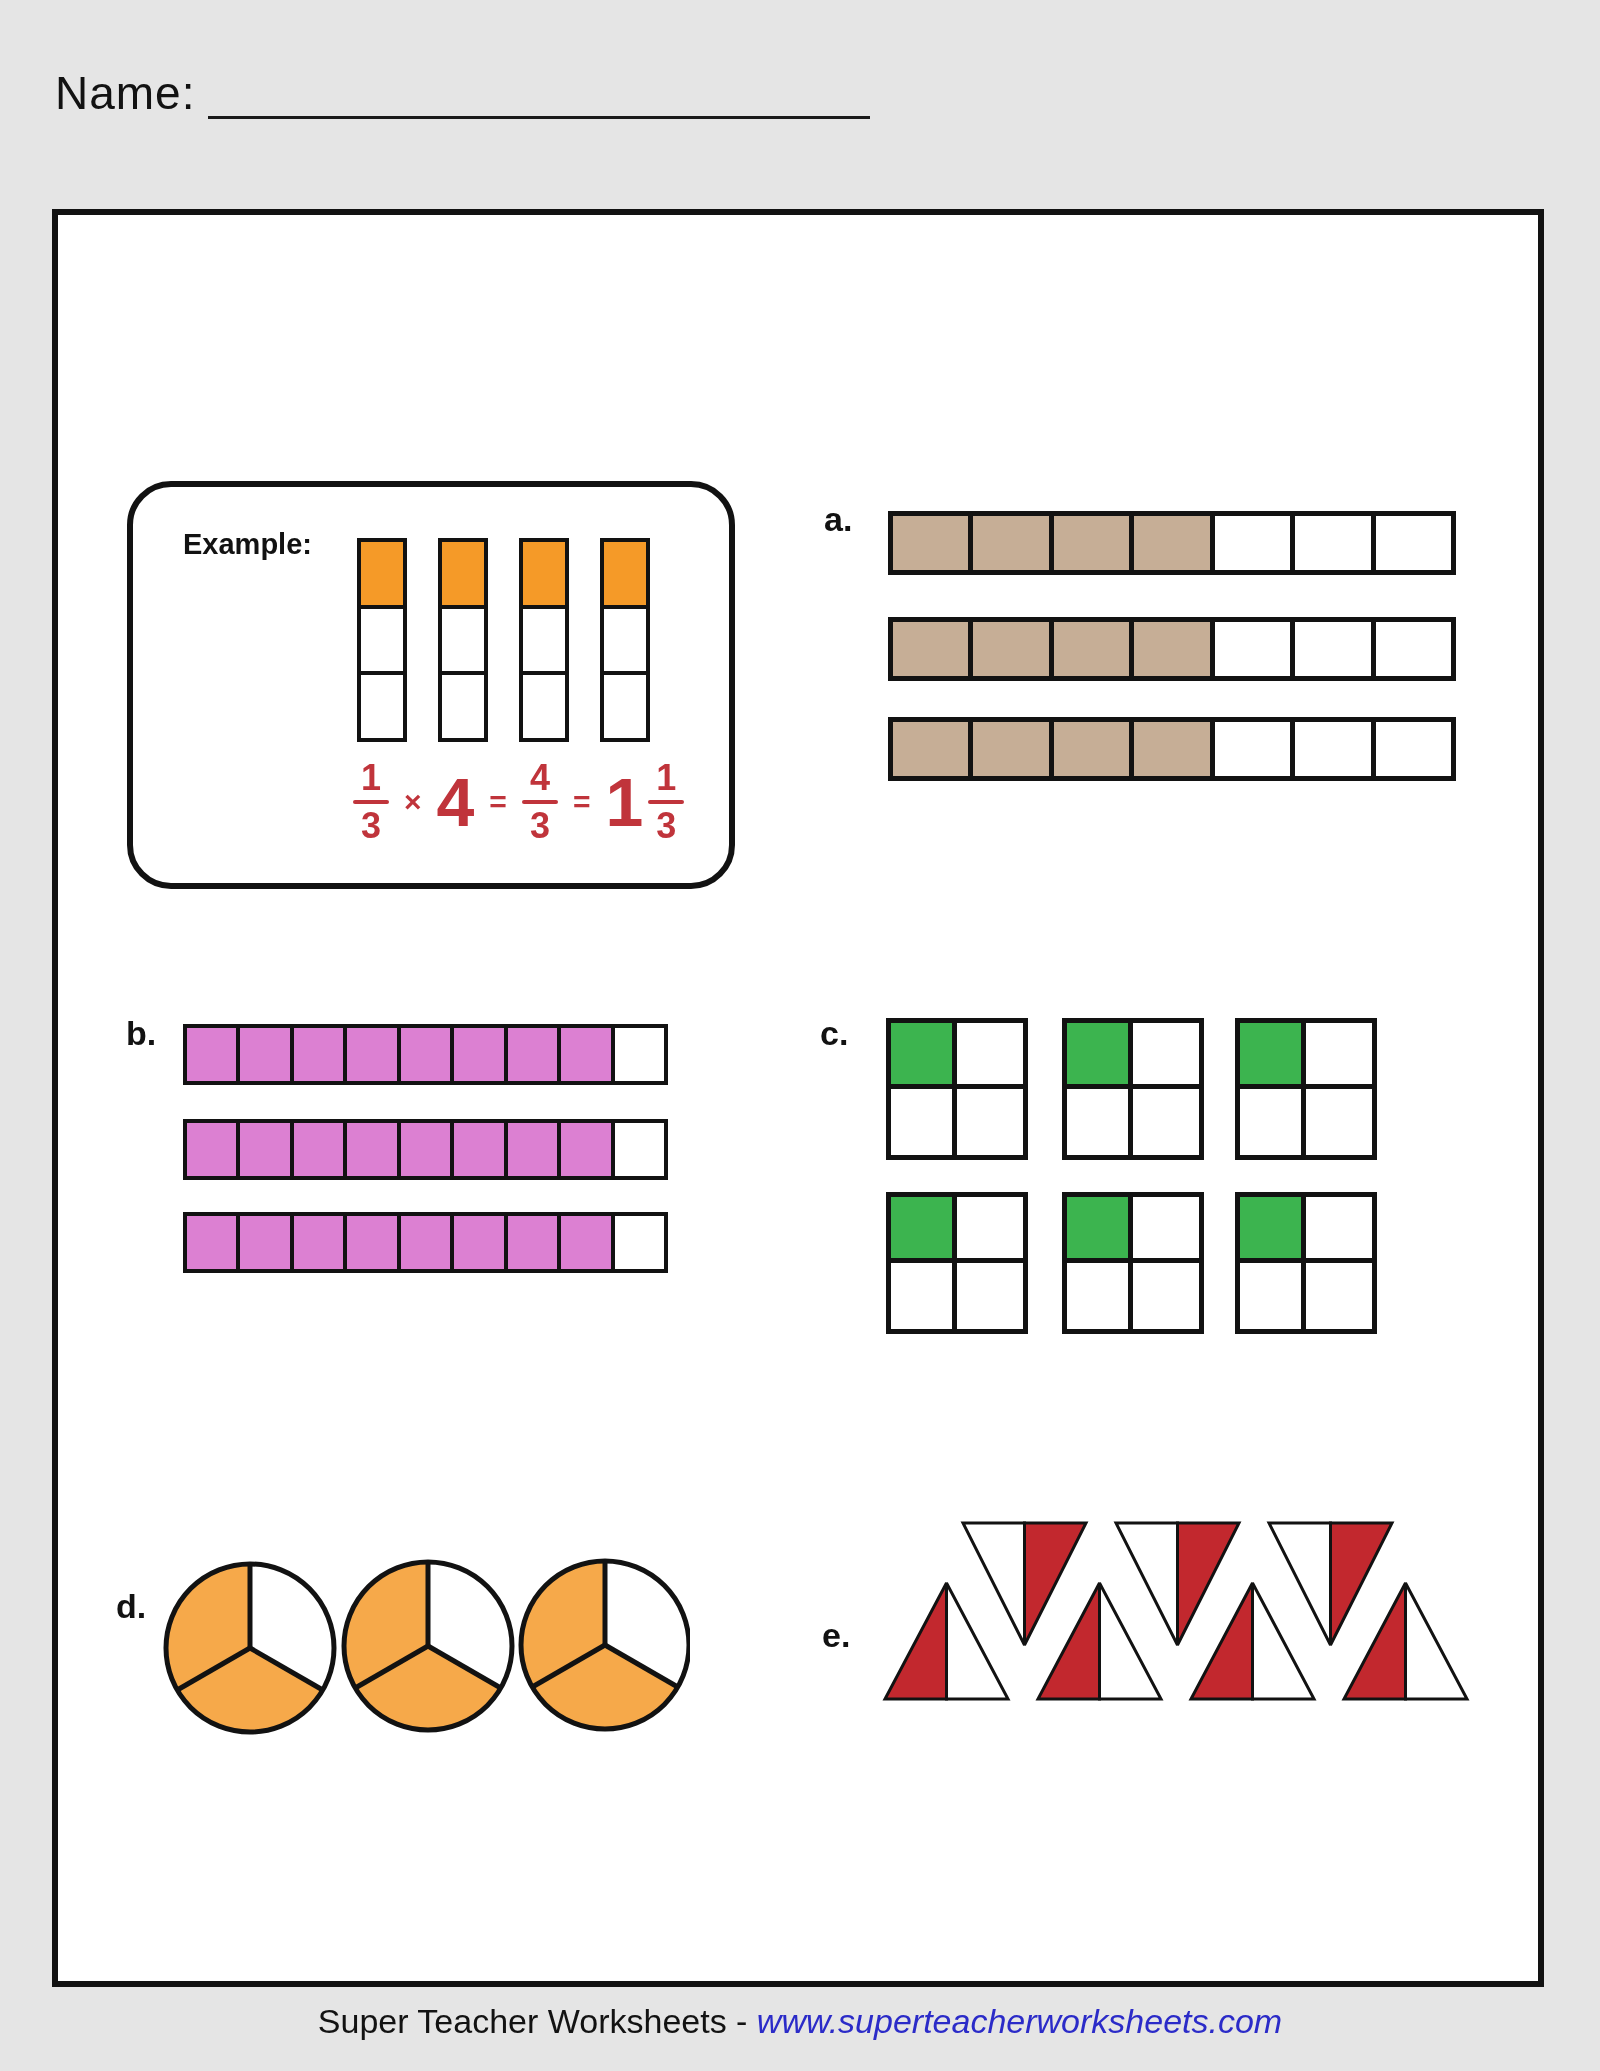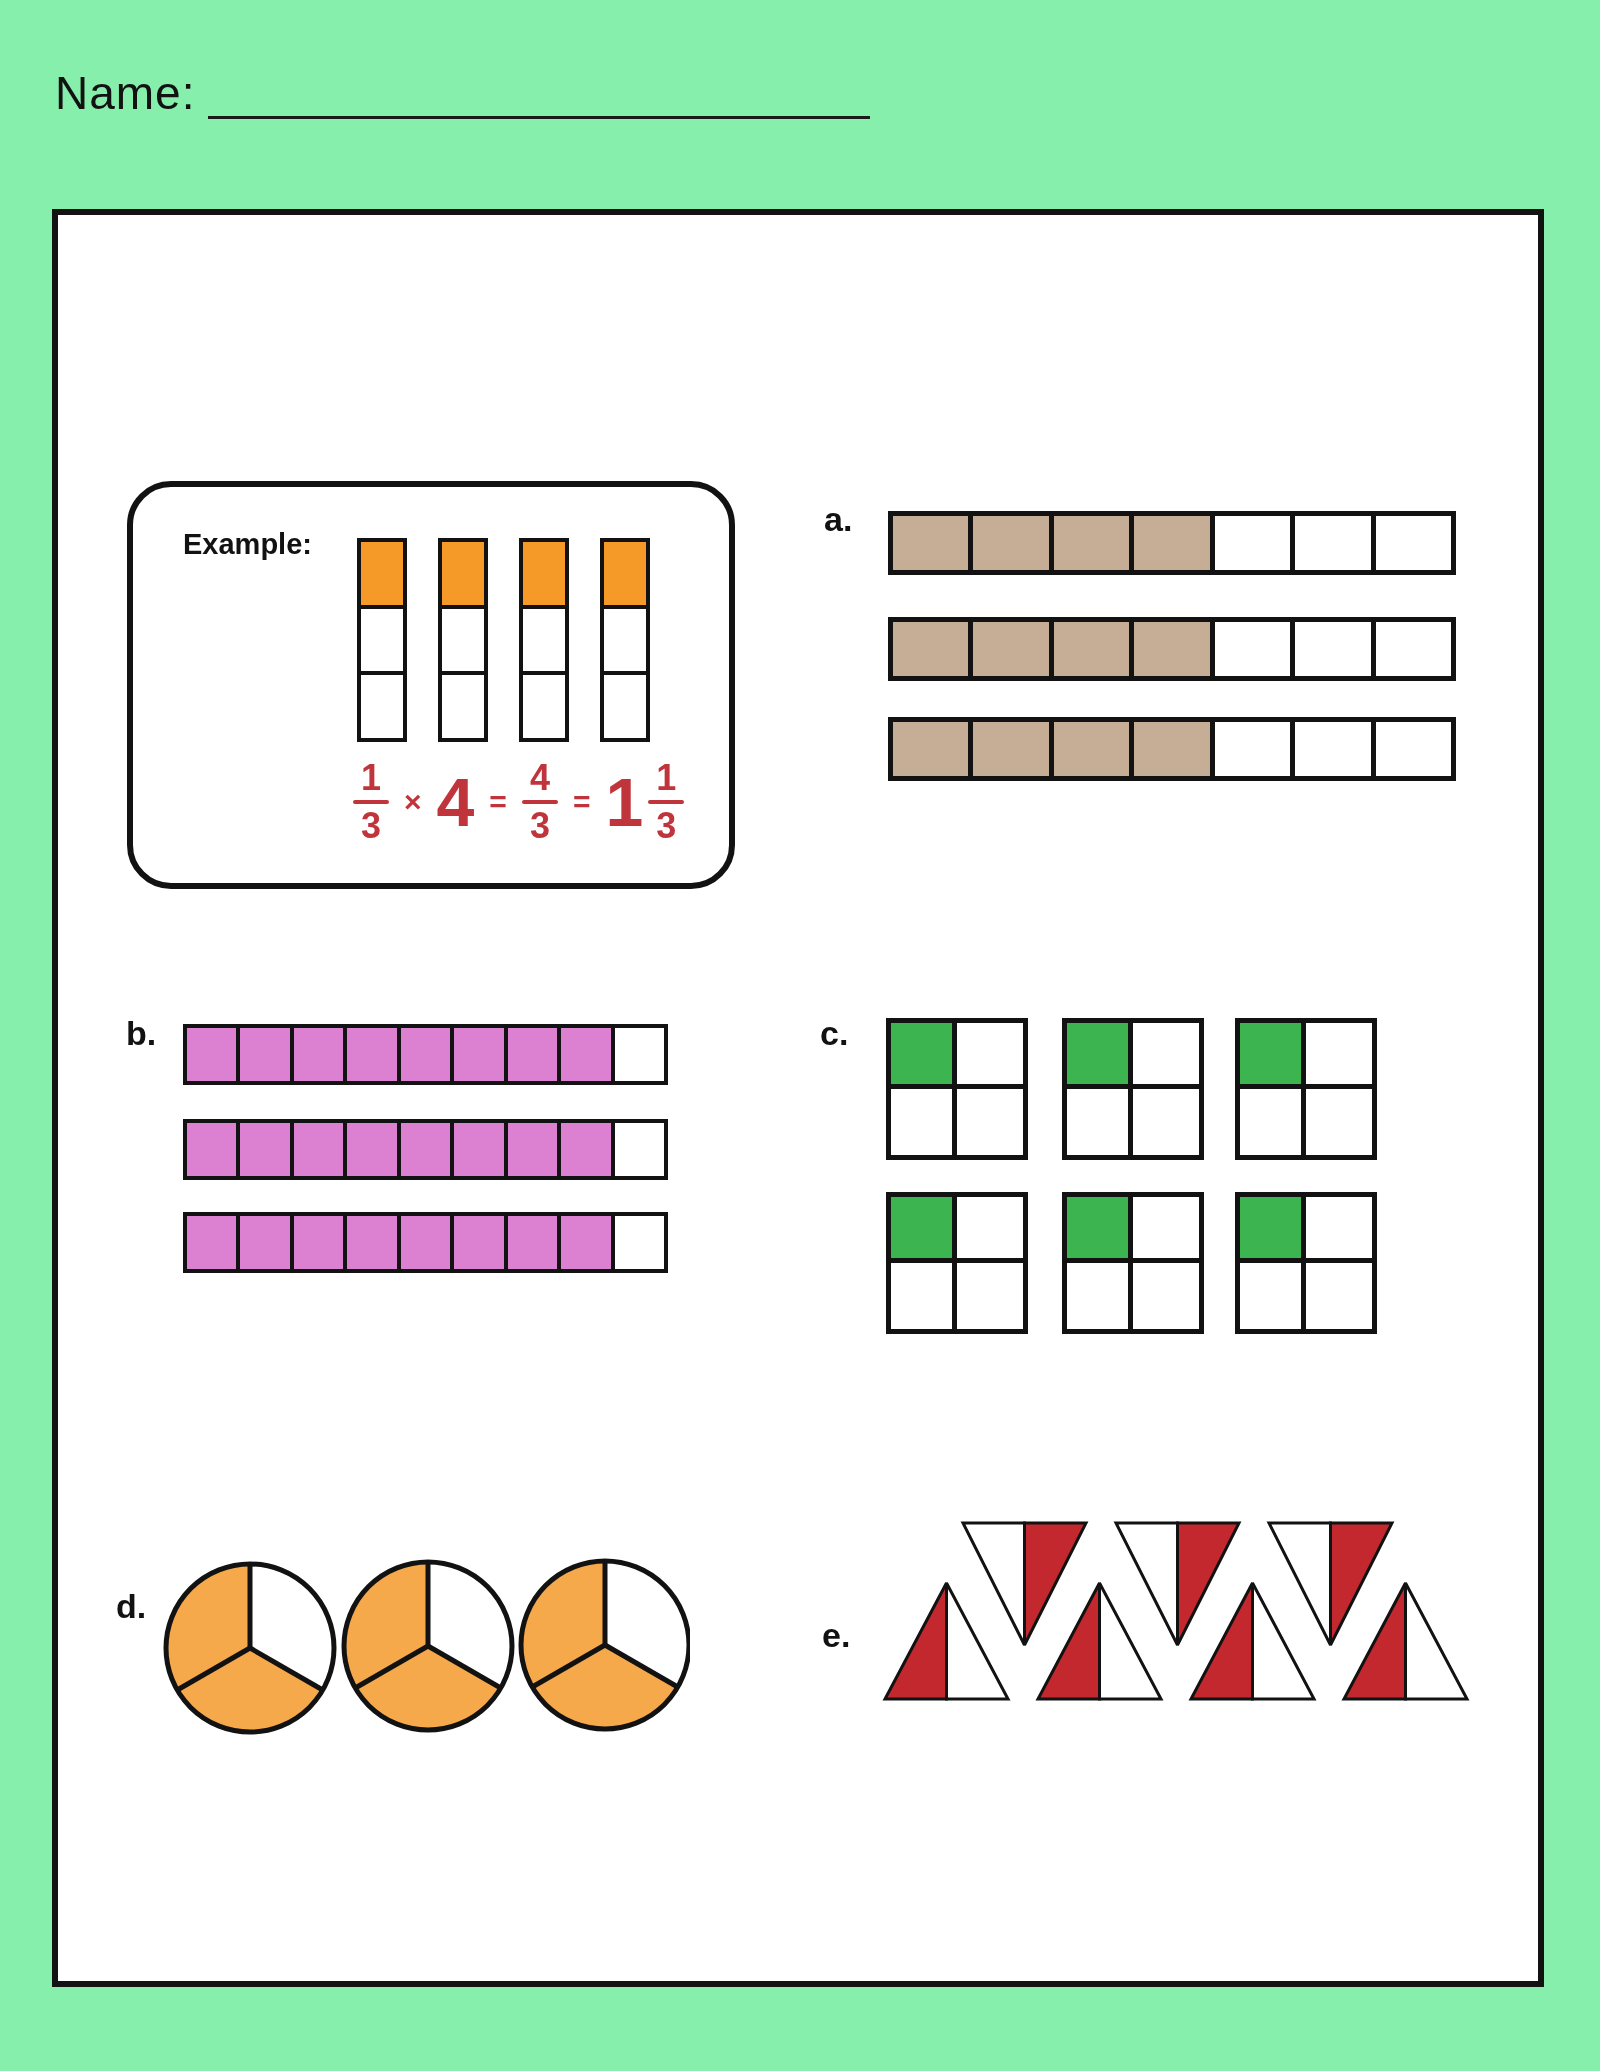--- a/index.html
+++ b/index.html
@@ -1,16 +1,16 @@
 <!DOCTYPE html>
 <html><head>
 <meta charset="utf-8">
 <style>
   html,body{margin:0;padding:0;background:#ffffff;}
-  .page{position:relative;width:1600px;height:2071px;background:#86efac;
+  .page{position:relative;width:1600px;height:2071px;background:#e5e5e5;
         font-family:"Liberation Sans",sans-serif;color:#121212;overflow:hidden;}
 
   .name-label{position:absolute;left:55px;top:66px;font-size:46px;font-weight:500;letter-spacing:1px;}
   .name-line{position:absolute;left:208px;top:116px;width:662px;height:3px;background:#1a1a1a;}
 
   .main-box{position:absolute;left:52px;top:209px;width:1492px;height:1778px;
             border:6px solid #121212;box-sizing:border-box;background:#fff;z-index:1;}
 
   .title-pill{position:absolute;left:428px;top:148px;width:734px;height:118px;
               border:6px solid #121212;border-radius:62px;background:#fff;z-index:2;
@@ -264,14 +264,17 @@
         <polygon points="530.5,186 592,186 530.5,70" fill="#ffffff" stroke="#121212" stroke-width="3"></polygon>
         <polygon points="88,10 149.5,10 149.5,132" fill="#ffffff" stroke="#121212" stroke-width="3"></polygon>
         <polygon points="149.5,10 211,10 149.5,132" fill="#C2282E" stroke="#121212" stroke-width="3"></polygon>
         <polygon points="241,10 302.5,10 302.5,132" fill="#ffffff" stroke="#121212" stroke-width="3"></polygon>
         <polygon points="302.5,10 364,10 302.5,132" fill="#C2282E" stroke="#121212" stroke-width="3"></polygon>
         <polygon points="394,10 455.5,10 455.5,132" fill="#ffffff" stroke="#121212" stroke-width="3"></polygon>
         <polygon points="455.5,10 517,10 455.5,132" fill="#C2282E" stroke="#121212" stroke-width="3"></polygon>
       </svg>
     </div>
 
+  <div class="footer">
+    <span>Super Teacher Worksheets - </span><span class="link" style="color: rgb(43, 43, 200);">www.superteacherworksheets.com</span>
+  </div>
 
 </div>
 
 </body></html>

